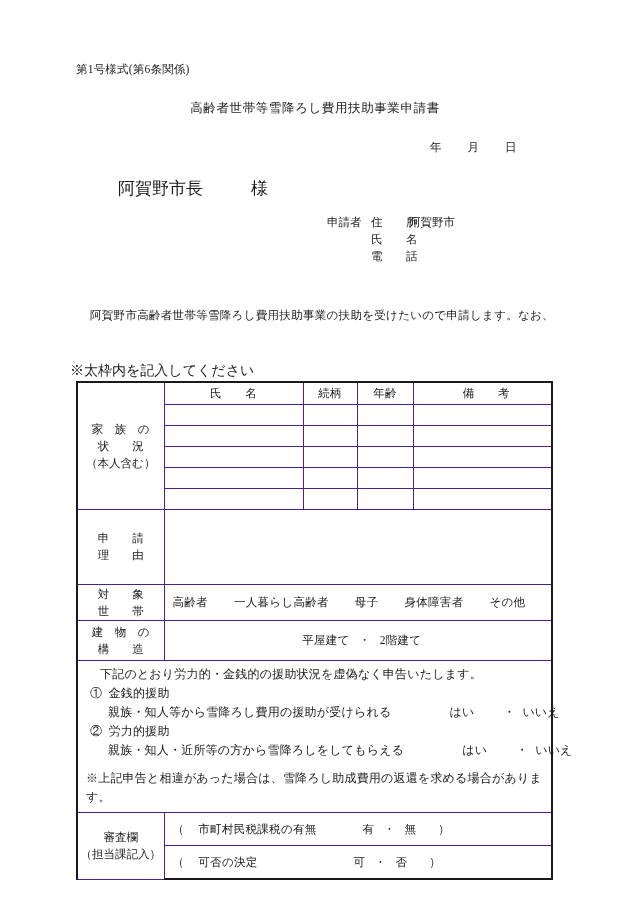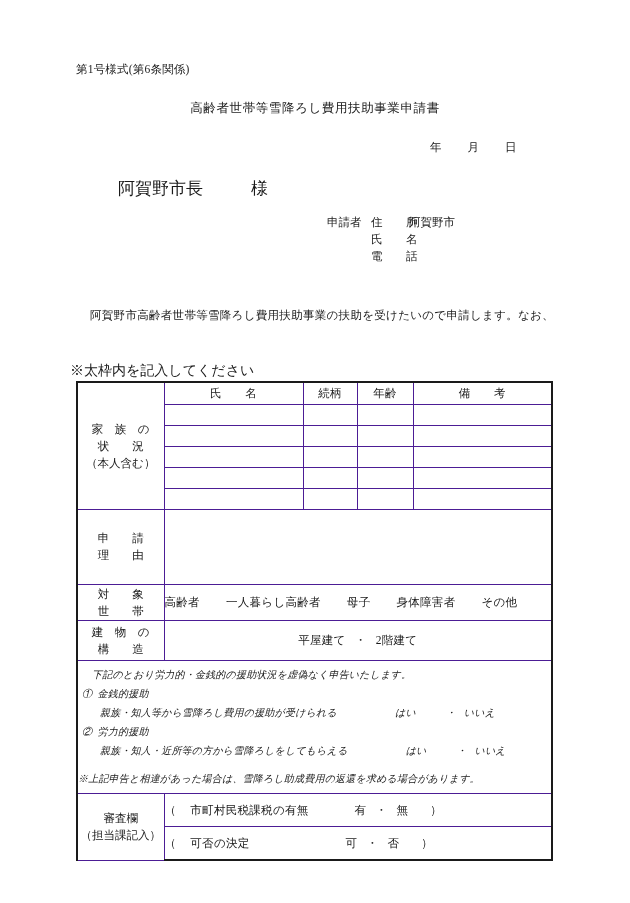--- a/index.html
+++ b/index.html
@@ -108,21 +108,21 @@
     border-collapse: collapse;
     table-layout: fixed;
     font-size: 11.5px;
   }
   .main-table td {
     border: 1px solid #4c1d95;
     padding: 0;
     vertical-align: middle;
   }
   .main-table .outer-l { border-left: 2px solid #1a1a1a; }
-  .main-table .outer-r { border-right: 2px solid #1a1a1a; }
+  .main-table .outer-r { border-right: 2px solid #1a1a1a; padding-left: 8px; }
   .main-table .outer-t { border-top: 2px solid #1a1a1a; }
   .main-table .outer-b { border-bottom: 2px solid #1a1a1a; }
 
   .c-label { width: 87px; text-align: center; }
   .c-name  { width: 139px; text-align: center; }
   .c-rel   { width: 54px;  text-align: center; }
   .c-age   { width: 56px;  text-align: center; }
   .c-note  { width: 139px; text-align: center; }
 
   .hdr-cell { height: 21px; text-align: center; letter-spacing: 0.3px; }
@@ -150,24 +150,24 @@
   .struct-line {
     text-align: center;
     letter-spacing: 0.3px;
     white-space: nowrap;
   }
   .struct-line .mid { display: inline-block; width: 30px; text-align: center; }
 
   
   .decl-cell { padding: 4px 0 5px 0 !important; }
   .decl {
-    font-size: 10px;
+    font-size: 12px;
     line-height: 19px;
+    padding-left: 8px;
     letter-spacing: 0.2px;
-    font-style: italic;
   }
   .decl .d-head { display: block; text-indent: 14px; }
   .decl .d-item { display: block; text-indent: 4px; }
   .decl .d-sub  { display: block; text-indent: 22px; white-space: nowrap; }
   .decl .d-spacer { display: block; height: 9px; }
   .decl .d-foot { display: block; }
   .yn { display: inline-block; margin-left: 36px; }
   .yn .dot { display: inline-block; width: 48px; text-align: center; }
 
   

